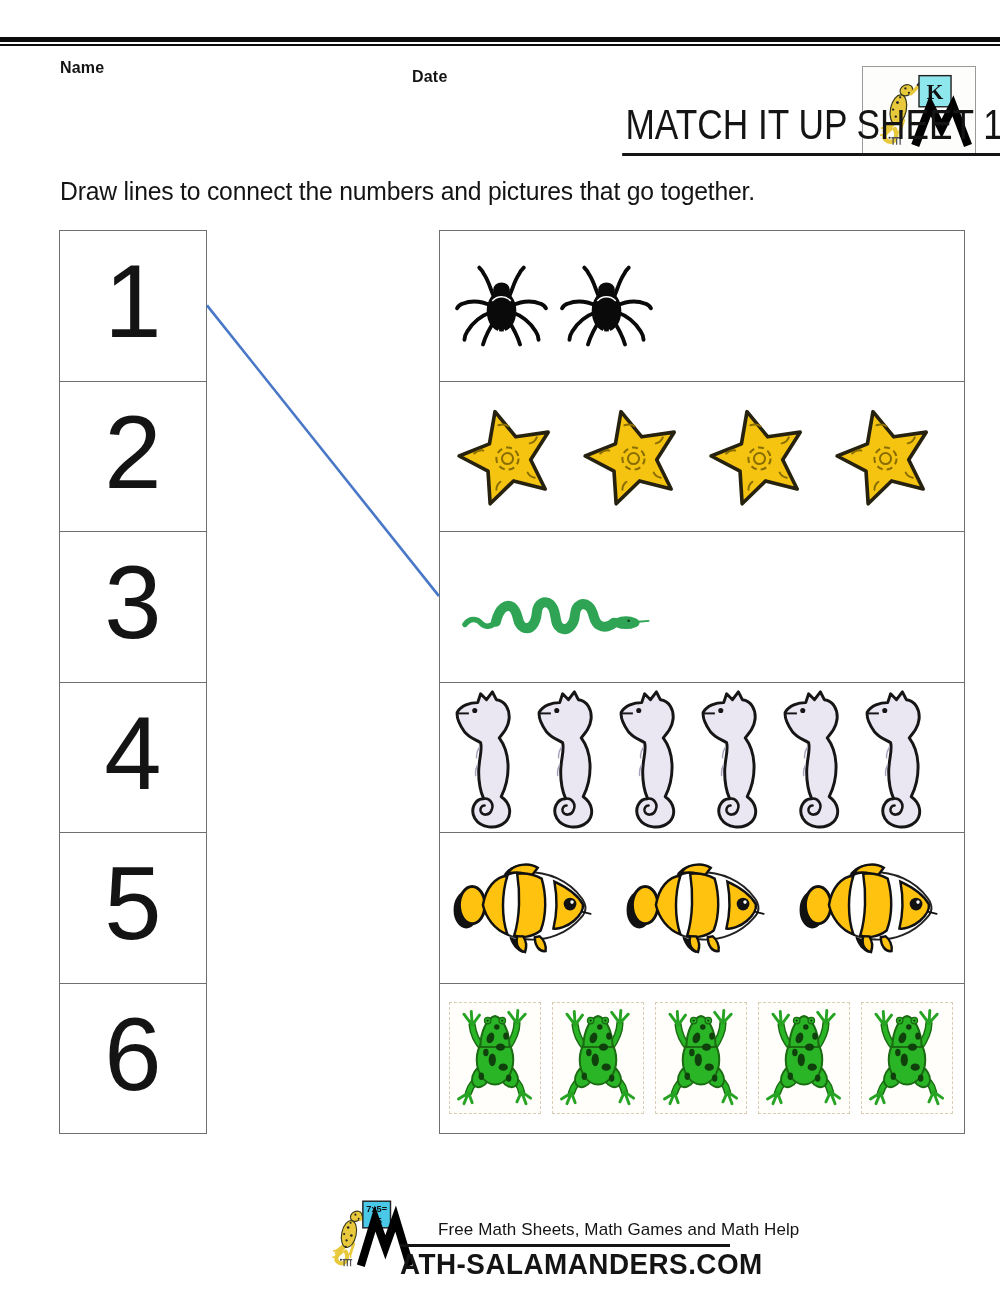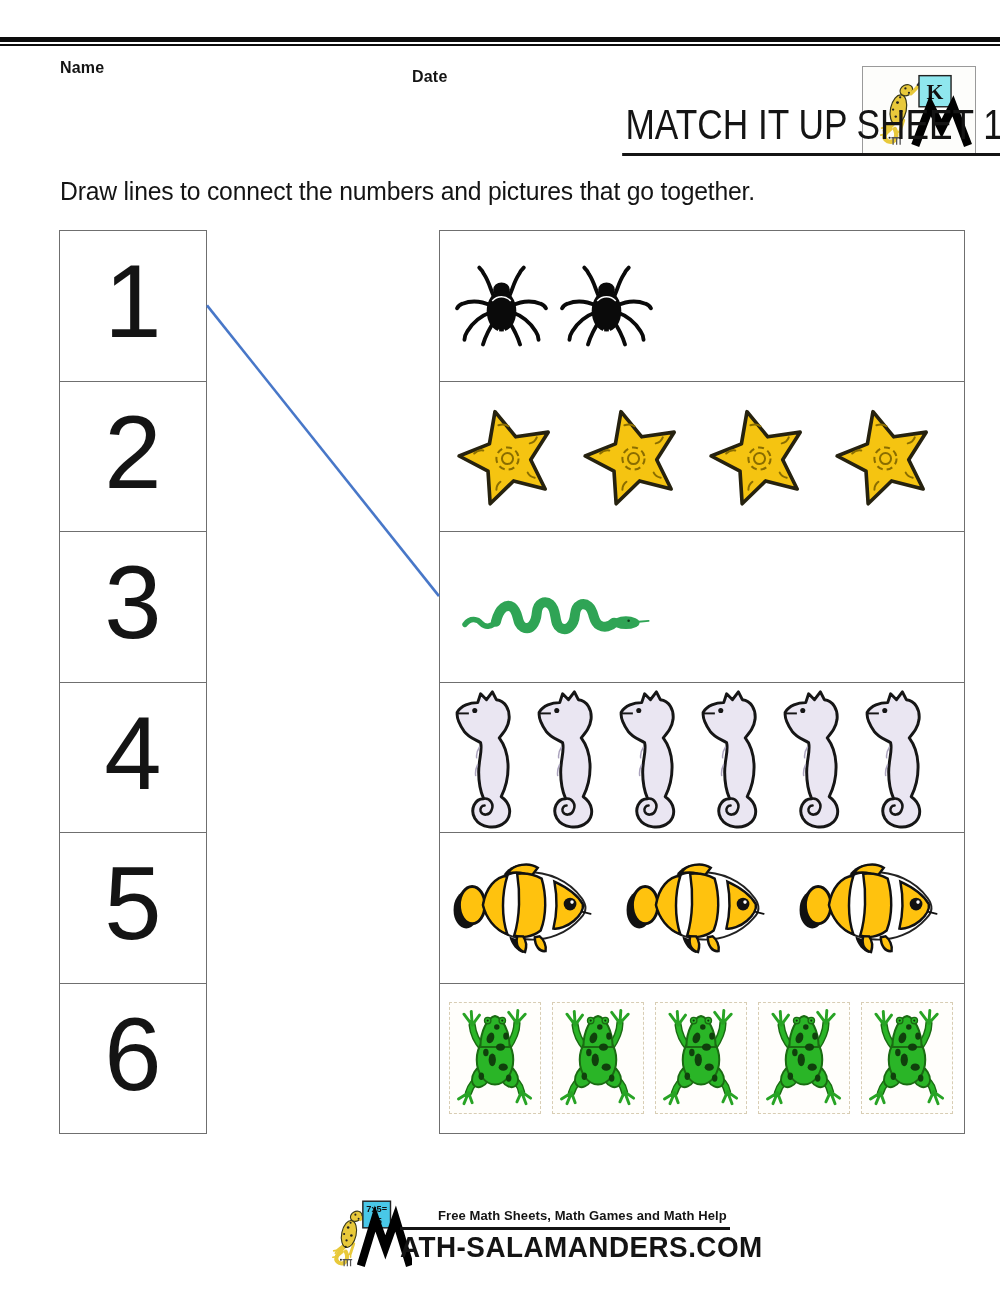--- a/index.html
+++ b/index.html
@@ -51,21 +51,21 @@
   .frog-tile{width:92px;height:112px;border:1px dashed #d8cdb4;background:#fffefb;
              display:flex;align-items:center;justify-content:center;box-sizing:border-box;}
   .icon-frog{width:84px;height:104px;}
 
   .line-overlay{position:absolute;left:0;top:0;width:1000px;height:1294px;pointer-events:none;}
 
   
   .footer{position:absolute;left:326px;top:1196px;display:flex;align-items:flex-start;}
   .footer-logo{width:86px;height:70px;margin-top:4px;}
   .footer-text{margin-left:-12px;display:flex;flex-direction:column;align-items:flex-start;}
-  .footer-tagline{font-size:13px;font-weight:bold;margin-top:12px;padding-left:38px;letter-spacing:.1px;}
+  .footer-tagline{font-size:17px;font-weight:normal;margin-top:24px;padding-left:38px;letter-spacing:.1px;}
   .footer-rule{height:3px;background:#141414;margin-top:4px;width:330px;}
   .footer-wordmark{font-size:29px;font-weight:bold;letter-spacing:.5px;margin-top:1px;white-space:nowrap;
                    transform:scaleX(.96);transform-origin:left;}
 
   .defs-hidden{position:absolute;width:0;height:0;overflow:hidden;}
 </style>
 </head>
 <body>
 
 <svg class="defs-hidden" xmlns="http://www.w3.org/2000/svg">

